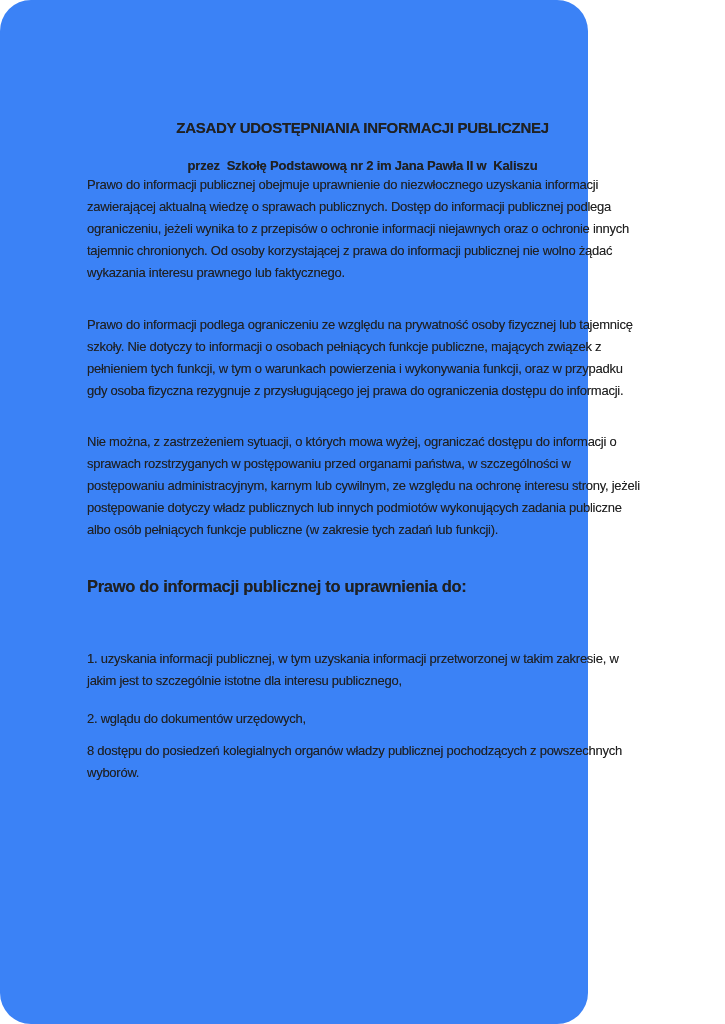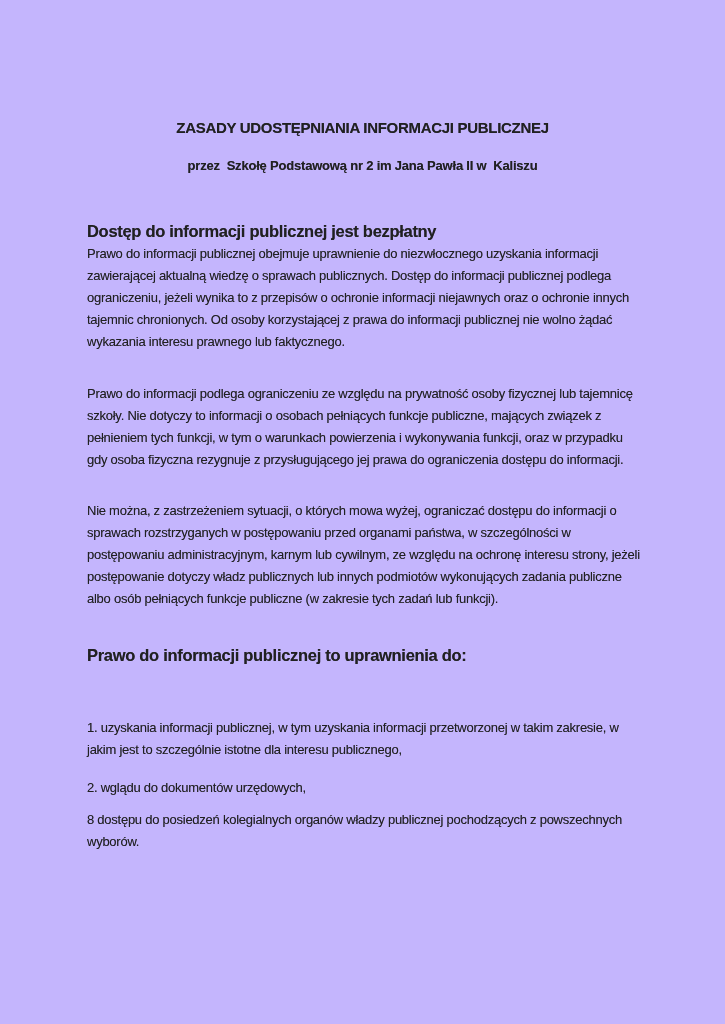--- a/index.html
+++ b/index.html
@@ -9,25 +9,26 @@
   }
   body {
     width: 725px;
     height: 1024px;
     font-family: "Liberation Sans", sans-serif;
     color: #212121;
     overflow: hidden;
   }
   .page {
     position: relative;
-    width: 725px;
+    width: 588px;
     height: 1024px;
     box-sizing: border-box;
     padding: 119px 0 0 87px;
-    background: #c4b5fd;
+    background: #3b82f6;
+    border-radius: 31px;
   }
   .doc-header {
     width: 551px; 
   }
   .doc-title {
     text-align: center;
     font-weight: bold;
     font-size: 15px;
     line-height: 18px;
     letter-spacing: -0.3px;
@@ -74,21 +75,20 @@
 <body>
 
 <div class="page">
 
   <header class="doc-header">
     <div class="doc-title">ZASADY UDOSTĘPNIANIA INFORMACJI PUBLICZNEJ</div>
     <div class="doc-subtitle">przez  Szkołę Podstawową nr 2 im Jana Pawła II w  Kaliszu</div>
   </header>
 
   <section>
-    <h1 class="heading heading-1">Dostęp do informacji publicznej jest bezpłatny</h1>
 
     <p class="para para-1">Prawo do informacji publicznej obejmuje uprawnienie do niezwłocznego uzyskania informacji
 zawierającej aktualną wiedzę o sprawach publicznych. Dostęp do informacji publicznej podlega
 ograniczeniu, jeżeli wynika to z przepisów o ochronie informacji niejawnych oraz o ochronie innych
 tajemnic chronionych. Od osoby korzystającej z prawa do informacji publicznej nie wolno żądać
 wykazania interesu prawnego lub faktycznego.</p>
 
     <p class="para para-2">Prawo do informacji podlega ograniczeniu ze względu na prywatność osoby fizycznej lub tajemnicę
 szkoły. Nie dotyczy to informacji o osobach pełniących funkcje publiczne, mających związek z
 pełnieniem tych funkcji, w tym o warunkach powierzenia i wykonywania funkcji, oraz w przypadku

